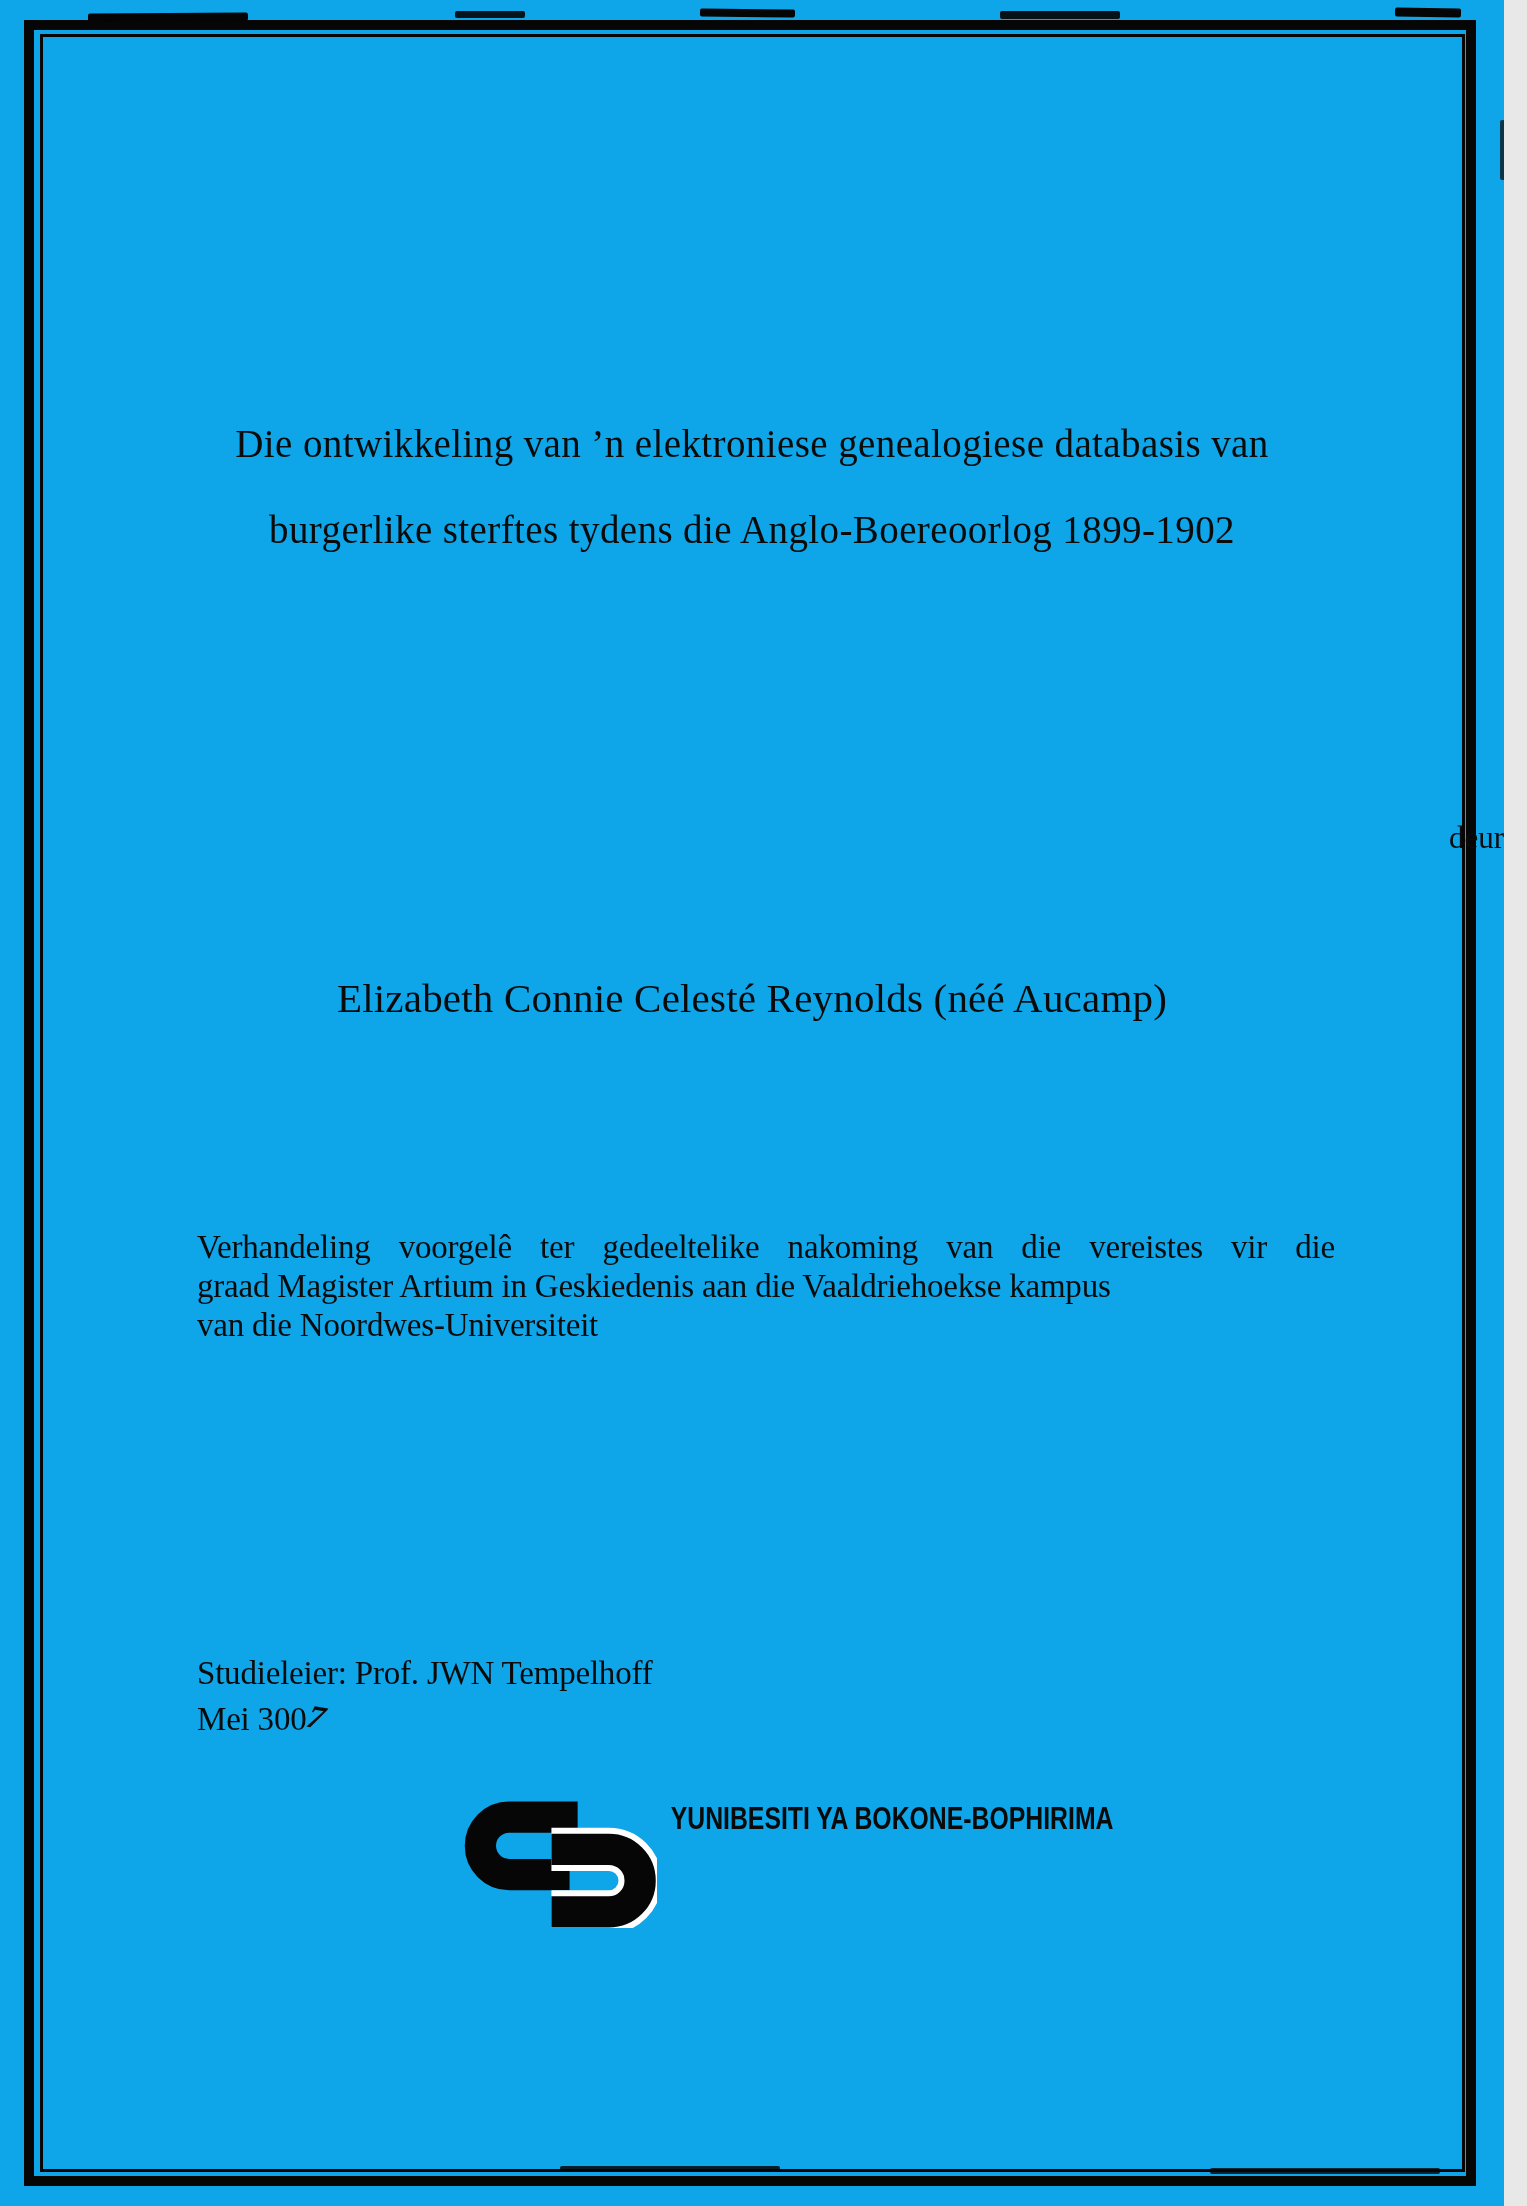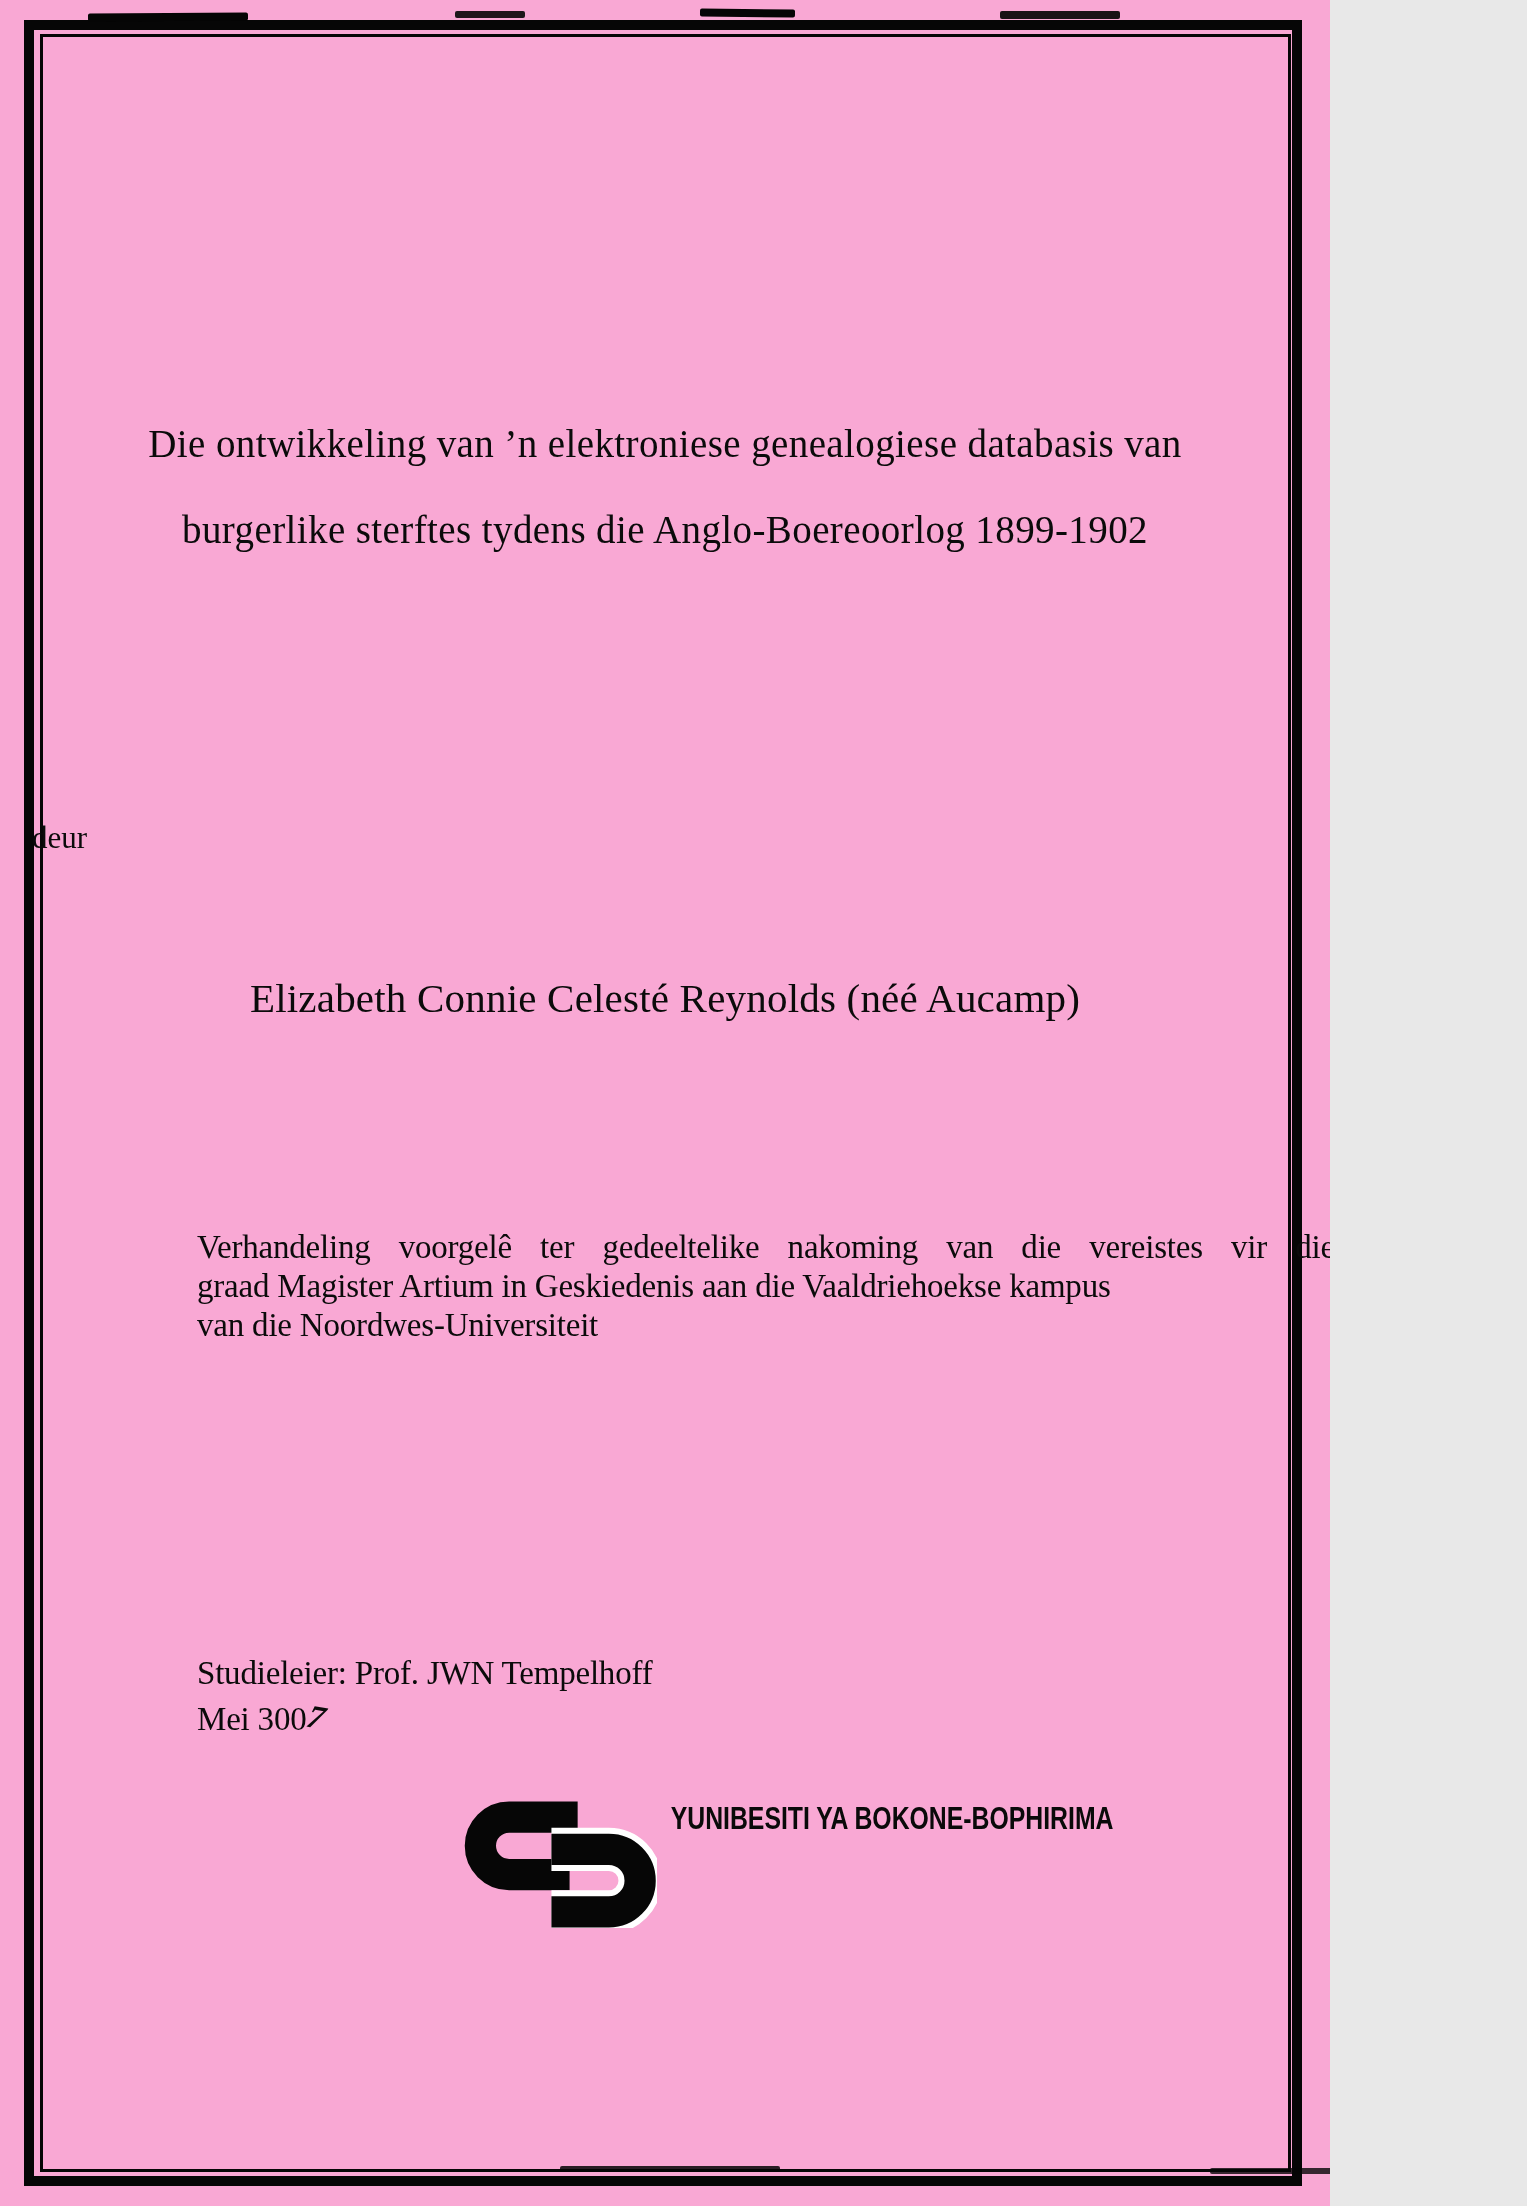--- a/index.html
+++ b/index.html
@@ -1,19 +1,19 @@
 <!DOCTYPE html>
 <html><head>
 <meta charset="utf-8">
 <style>
   html,body{margin:0;padding:0;background:#e8e8e8;}
   .page{
     position:relative;
-    width:1330px;height:2206px;
-    background:#f9a8d4;
+    width:1504px;height:2206px;
+    background:#0ea5e9;
     overflow:hidden;
     font-family:"Liberation Serif","DejaVu Serif",serif;
     color:#0b0b0b;
   }
   
   .frame-outer{
     position:absolute;left:24px;top:20px;right:28px;bottom:20px;
     border:10px solid #060606;
   }
   .frame-inner{
@@ -33,21 +33,21 @@
 
   .title{
     position:absolute;left:60px;right:60px;top:401px;
     text-align:center;
     font-size:39px;line-height:86px;
     letter-spacing:.4px;
     white-space:nowrap;
   }
   .byline{
     position:absolute;left:0;right:0;top:820px;
-    text-align:left;font-size:31px;margin-left:32px;
+    text-align:right;font-size:31px;margin-left:32px;
   }
   .author{
     position:absolute;left:0;right:0;top:967px;
     text-align:center;font-size:41px;letter-spacing:.2px;
     white-space:nowrap;
     margin-top:7px;
   }
   .statement{
     position:absolute;left:197px;top:1228px;width:1138px;
     font-size:33px;line-height:39px;letter-spacing:-.2px;

